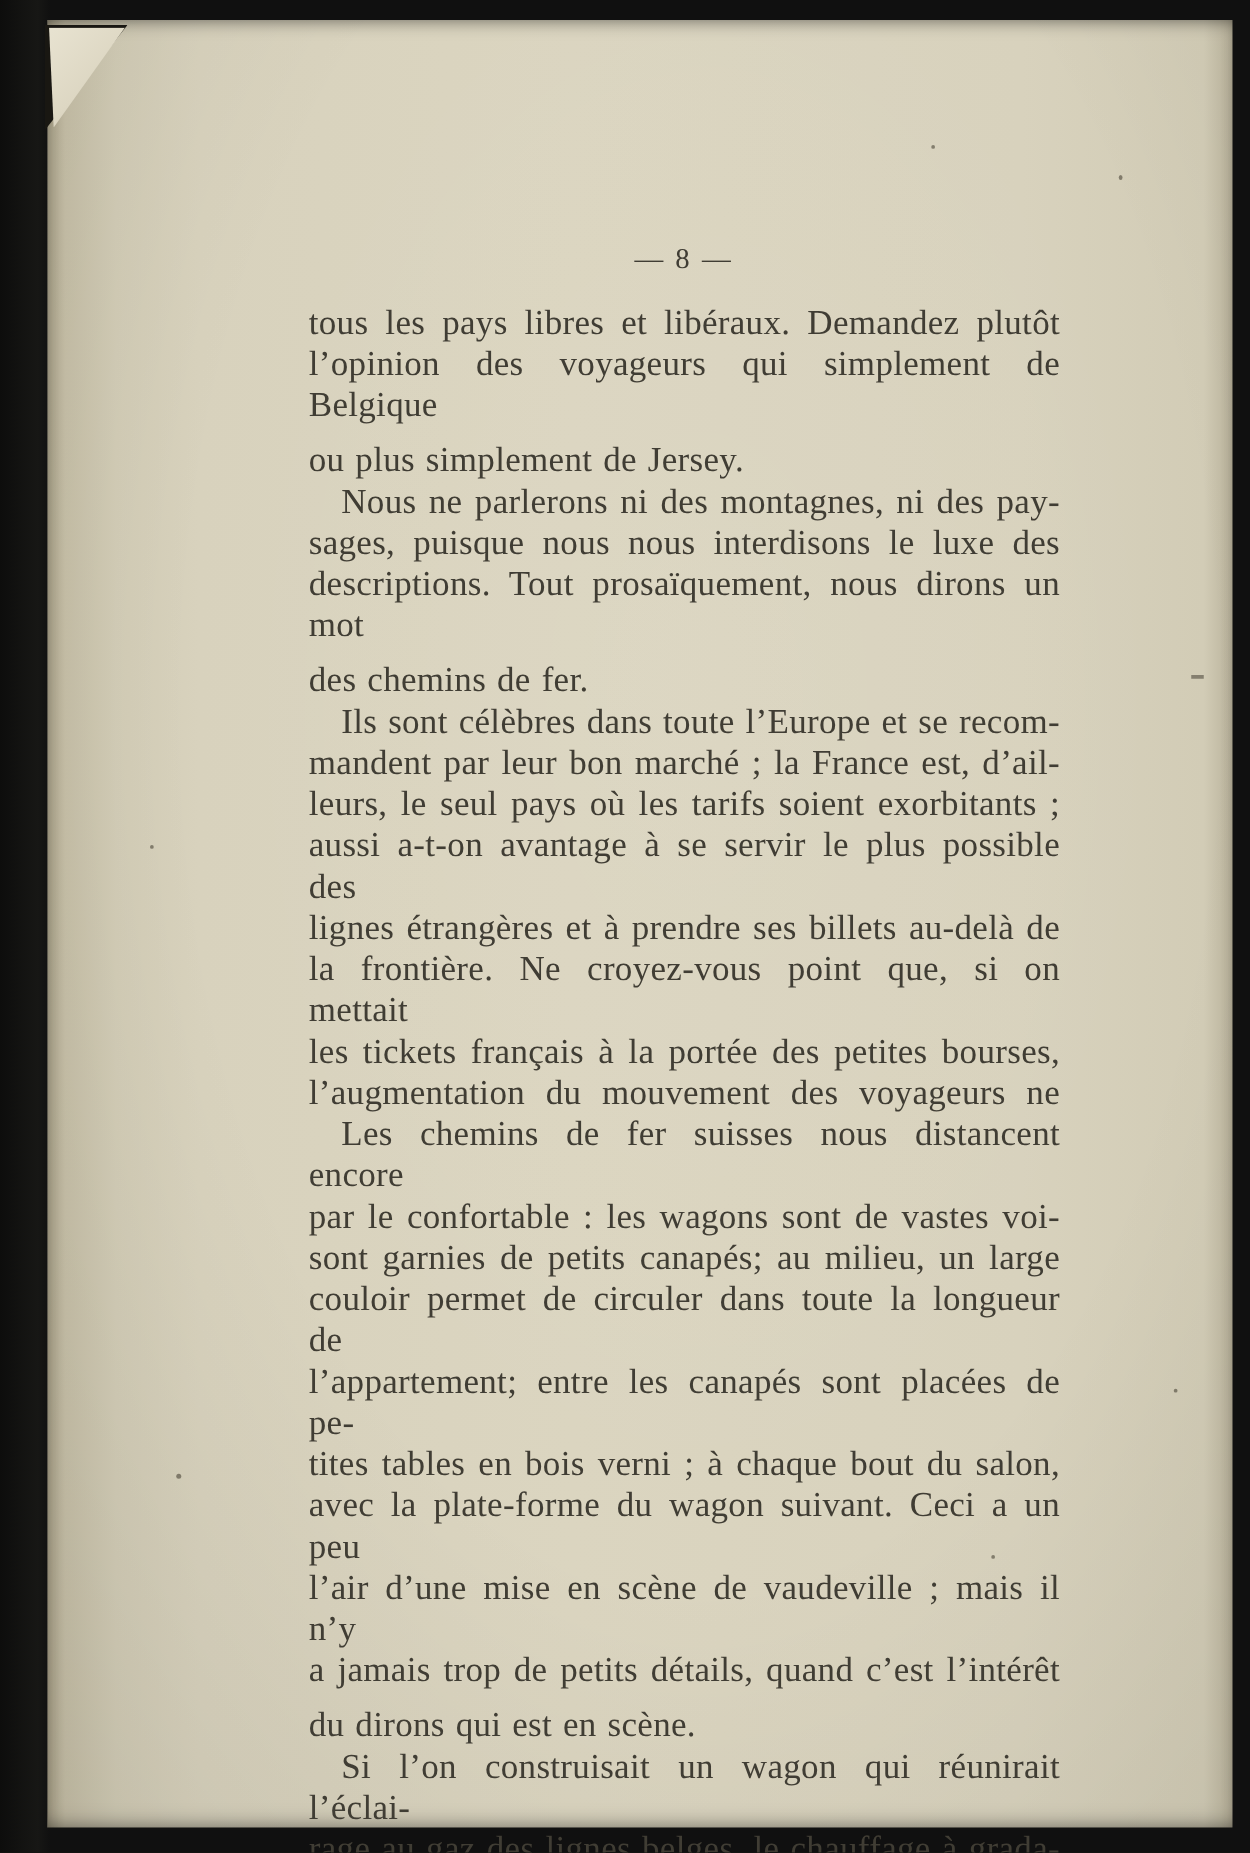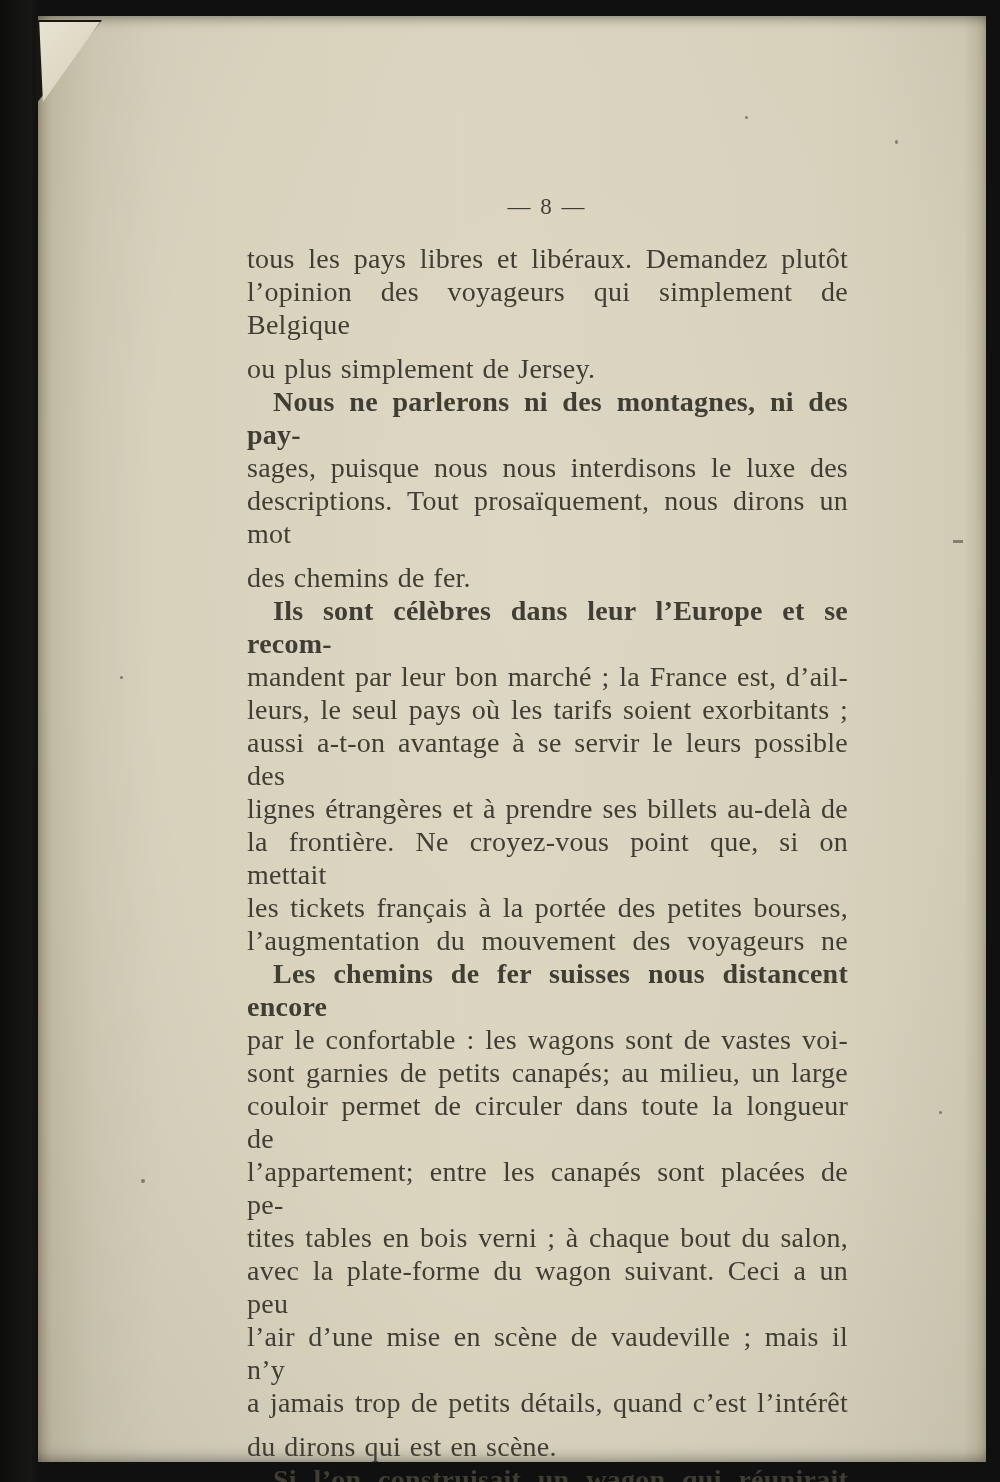--- a/index.html
+++ b/index.html
@@ -56,21 +56,21 @@
   .text-block{
     position:absolute;
     left:209px;top:226px;width:601px;
     color:var(--ink);
     font-size:28px;
     line-height:33px;
     word-spacing:1.5px;
     letter-spacing:0.25px;
   }
   .para{margin:0;}
-  .para.indent .line:first-child{text-indent:26px;font-weight:bold;}
+  .para.indent .line:first-child{text-indent:26px;}
   .line{
     text-align:justify;
     text-align-last:justify;
     white-space:normal;
   }
   .line.flush{text-align-last:left;margin-top:11px;}
   
   .speck{
     position:absolute;border-radius:50%;
     background:rgba(62,56,44,0.55);
@@ -95,24 +95,24 @@
           <div class="line">l’opinion des voyageurs qui simplement de Belgique</div>
           <div class="line flush">ou plus simplement de Jersey.</div>
         </div>
         <div class="para indent">
           <div class="line">Nous ne parlerons ni des montagnes, ni des pay-</div>
           <div class="line">sages, puisque nous nous interdisons le luxe des</div>
           <div class="line">descriptions. Tout prosaïquement, nous dirons un mot</div>
           <div class="line flush">des chemins de fer.</div>
         </div>
         <div class="para indent">
-          <div class="line">Ils sont célèbres dans leur l’Europe et se recom-</div>
+          <div class="line">Ils sont célèbres dans toute l’Europe et se recom-</div>
           <div class="line">mandent par leur bon marché ; la France est, d’ail-</div>
           <div class="line">leurs, le seul pays où les tarifs soient exorbitants ;</div>
-          <div class="line">aussi a-t-on avantage à se servir le leurs possible des</div>
+          <div class="line">aussi a-t-on avantage à se servir le plus possible des</div>
           <div class="line">lignes étrangères et à prendre ses billets au-delà de</div>
           <div class="line">la frontière. Ne croyez-vous point que, si on mettait</div>
           <div class="line">les tickets français à la portée des petites bourses,</div>
           <div class="line">l’augmentation du mouvement des voyageurs ne</div>
         </div>
         <div class="para indent">
           <div class="line">Les chemins de fer suisses nous distancent encore</div>
           <div class="line">par le confortable : les wagons sont de vastes voi-</div>
           <div class="line">sont garnies de petits canapés; au milieu, un large</div>
           <div class="line">couloir permet de circuler dans toute la longueur de</div>

